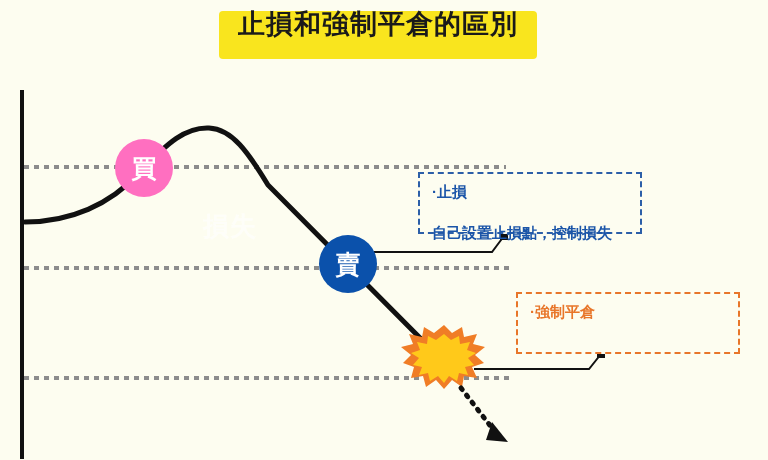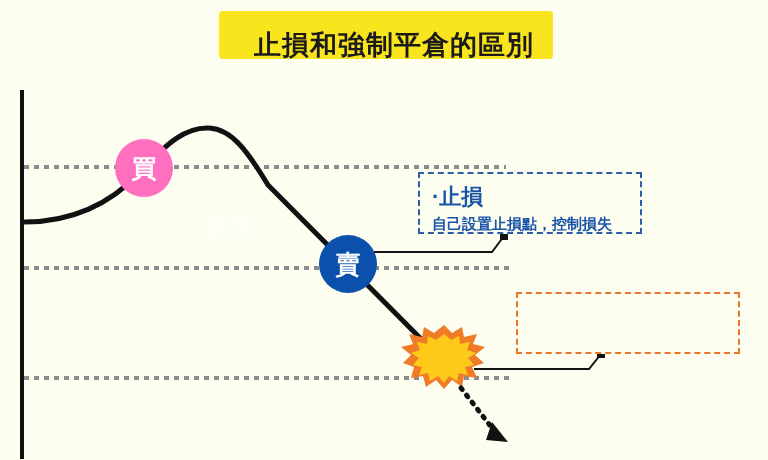--- a/index.html
+++ b/index.html
@@ -9,21 +9,21 @@
     font-family:"Liberation Sans","DejaVu Sans",sans-serif;
     overflow:hidden;
     position:relative;
   }
   #stage{position:absolute;inset:0;width:768px;height:460px;}
 
   
   .title-pill{
     position:absolute;left:219px;top:11px;width:318px;height:48px;
     background:#f9e51e;border-radius:4px;
-    display:flex;align-items:flex-end;justify-content:center;padding-left:16px;
+    display:flex;align-items:flex-start;justify-content:center;
   }
   .title-pill .t{
     font-size:27px;font-weight:bold;color:#1a1a1a;letter-spacing:1px;
     line-height:1;white-space:nowrap;
   }
 
   
   svg.canvas{position:absolute;left:0;top:0;width:768px;height:460px;}
 
   
@@ -47,22 +47,22 @@
     font-size:26px;font-weight:bold;color:#ffffff;opacity:.62;
     line-height:1.12;text-align:center;letter-spacing:1px;
     pointer-events:none;
   }
 
   
   .callout{
     position:absolute;box-sizing:border-box;
     background:#fdfdf0;padding:9px 12px 10px 12px;
   }
-  .callout .head{font-size:22px;font-weight:bold;line-height:1.25;}
-  .callout .body{font-size:15px;font-weight:bold;line-height:1.3;margin-top:3px;white-space:nowrap;}
+  .callout .head{font-size:15px;font-weight:bold;line-height:1.25;}
+  .callout .body{font-size:15px;font-weight:bold;line-height:1.3;margin-top:21px;white-space:nowrap;}
 
   .callout-stoploss{
     left:418px;top:172px;width:224px;height:62px;
     border:2px dashed #2c5fa8;
   }
   .callout-stoploss .head,.callout-stoploss .body{color:#1b55a8;}
 
   .callout-liquidation{
     left:516px;top:292px;width:224px;height:62px;
     border:2px dashed #e8762a;
@@ -127,15 +127,16 @@
   <div class="marker marker-sell">
     <span>賣</span>
   </div>
 
   <div class="callout callout-stoploss">
     <div class="head">·止損</div>
     <div class="body">自己設置止損點，控制損失</div>
   </div>
 
   <div class="callout callout-liquidation">
+    <div class="head">·強制平倉</div>
   </div>
 
 </div>
 
 </body></html>

